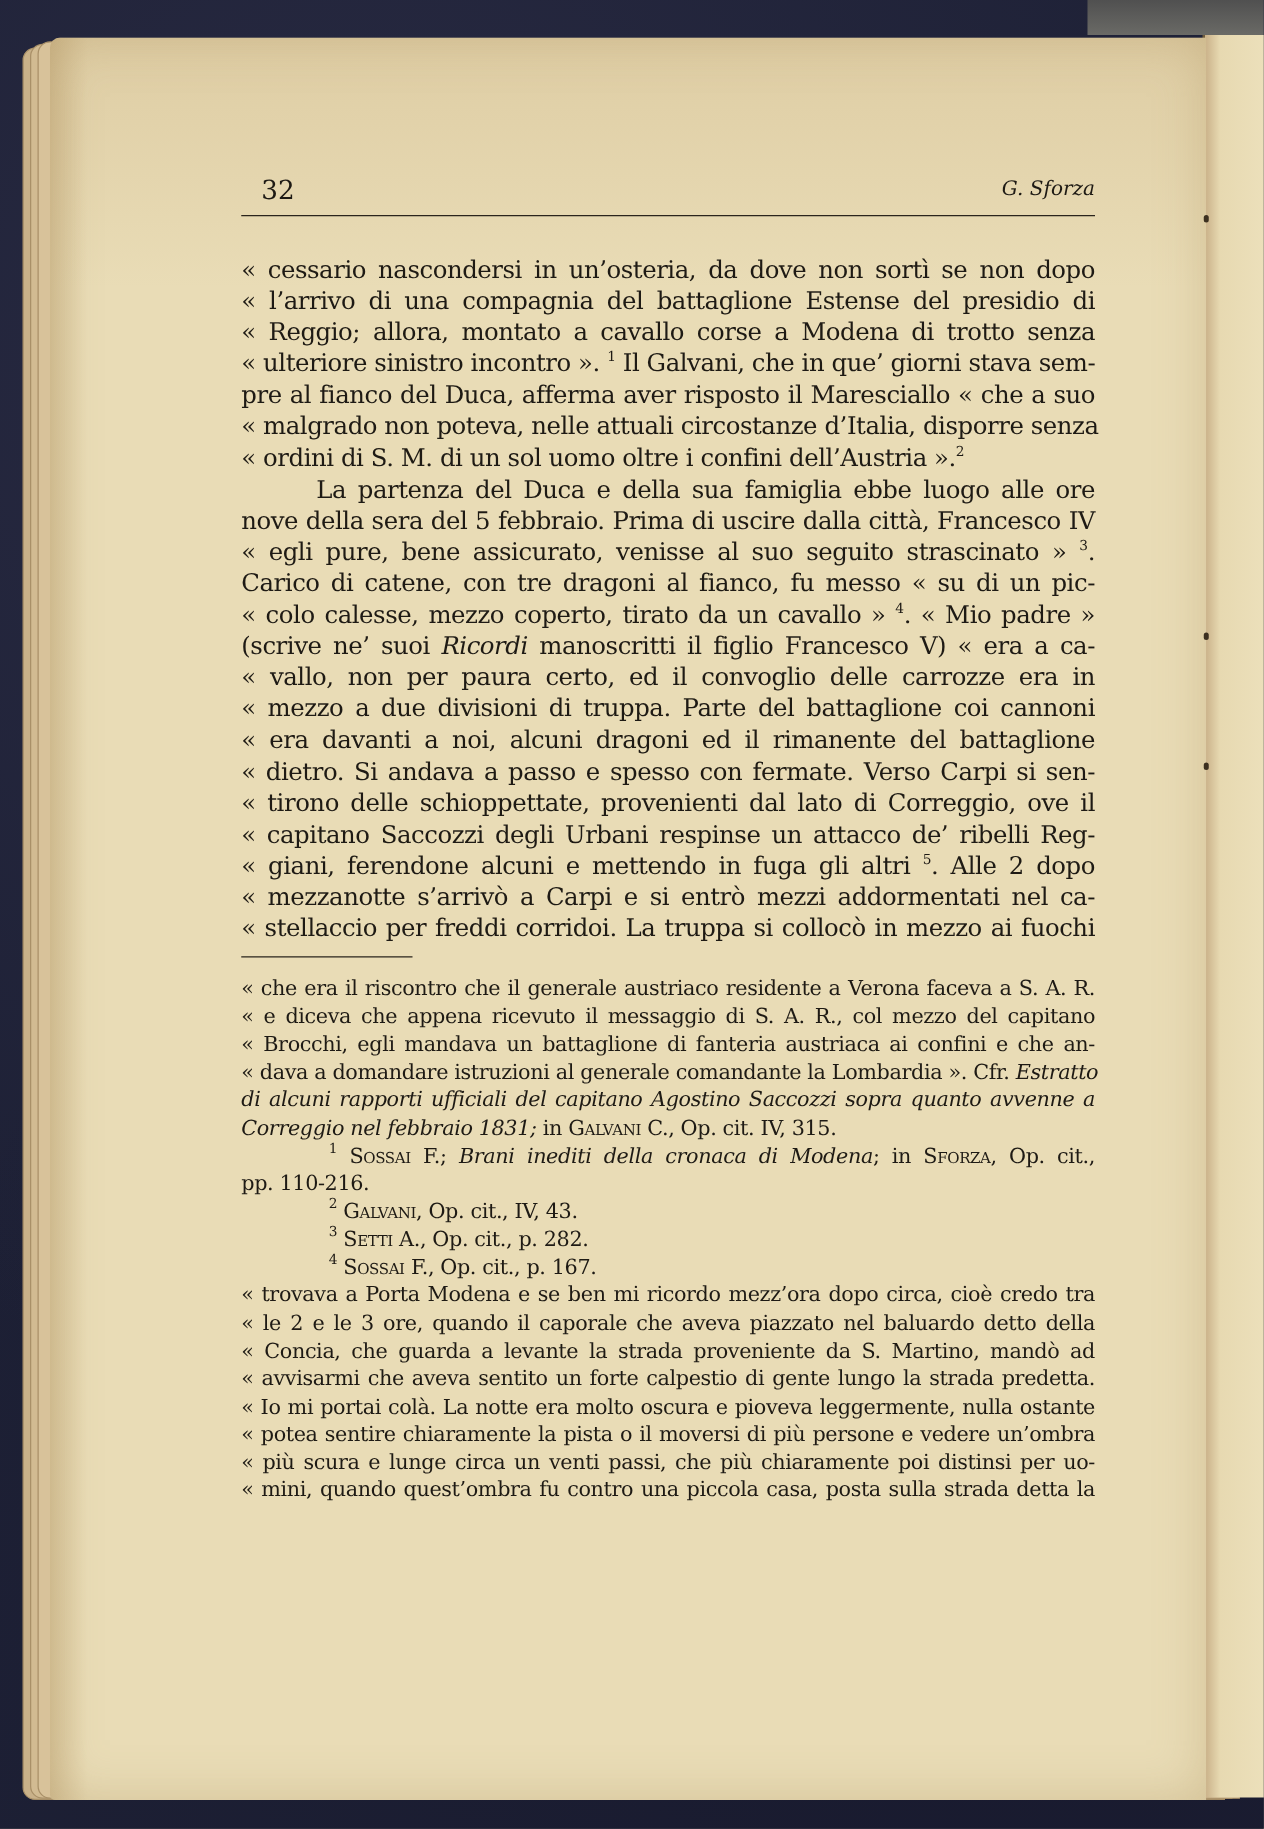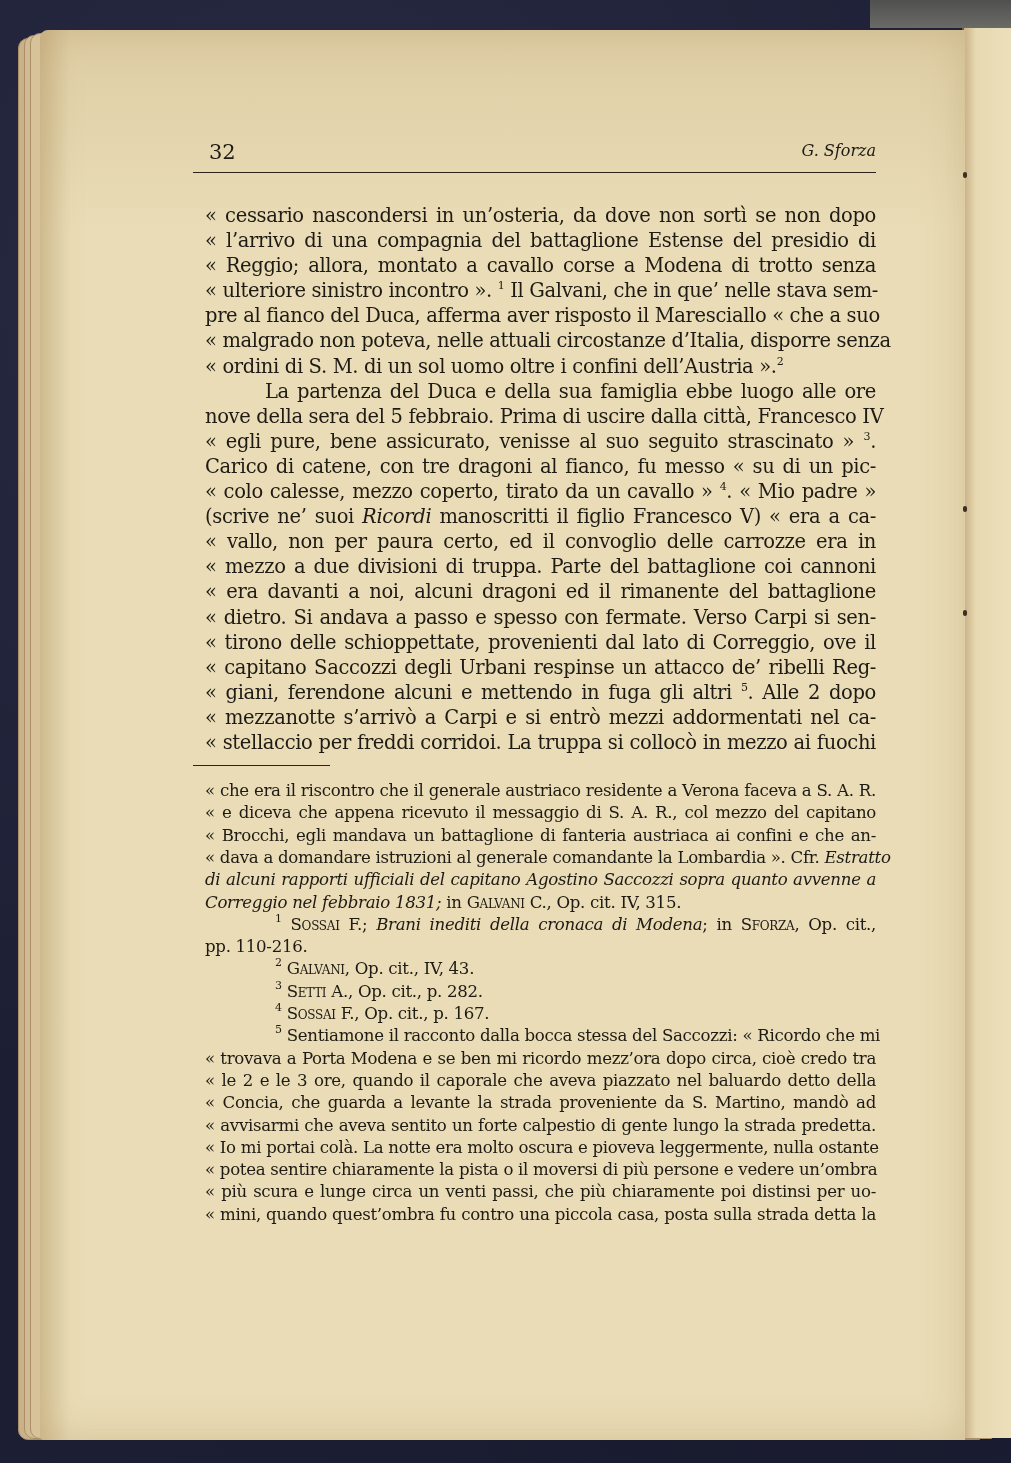--- a/index.html
+++ b/index.html
@@ -57,21 +57,21 @@
     position: absolute; left: 0; right: 0; text-align: right; top: 1px;
     font-size: 16px; font-style: italic;
   }
   .body-text {
     margin-top: 30px;
     font-size: 19.5px; line-height: 25.1px;
     letter-spacing: -0.35px;
   }
   .line {
     display: block; white-space: nowrap;
-    text-align: justify; text-align-last: justify; margin-left: 12px;
+    text-align: justify; text-align-last: justify;
   }
   .line.last { text-align-last: left; }
   .line.indent { padding-left: 60px; }
   sup { font-size: 11px; vertical-align: 8px; line-height: 0; }
   .fn-rule {
     width: 137px; height: 0; border-top: 1.3px solid #2a241c;
     margin: 10px 0 14px 0;
   }
   .footnotes {
     font-size: 16.6px; line-height: 22.3px; letter-spacing: -0.3px;
@@ -101,21 +101,21 @@
 <div class="content">
   <div class="running-head">
     <span class="page-number">32</span>
     <span class="running-title">G. Sforza</span>
   </div>
 
   <div class="body-text">
     <span class="line">« cessario nascondersi in un’osteria, da dove non sortì se non dopo</span>
     <span class="line">« l’arrivo di una compagnia del battaglione Estense del presidio di</span>
     <span class="line">« Reggio; allora, montato a cavallo corse a Modena di trotto senza</span>
-    <span class="line"><span>« ulteriore sinistro incontro ». </span><sup>1</sup><span> Il Galvani, che in que’ nelle stava sem-</span></span>
+    <span class="line"><span>« ulteriore sinistro incontro ». </span><sup>1</sup><span> Il Galvani, che in que’ giorni stava sem-</span></span>
     <span class="line">pre al fianco del Duca, afferma aver risposto il Maresciallo « che a suo</span>
     <span class="line">« malgrado non poteva, nelle attuali circostanze d’Italia, disporre senza</span>
     <span class="line last"><span>« ordini di S. M. di un sol uomo oltre i confini dell’Austria ».</span><sup>2</sup></span>
     <span class="line indent">La partenza del Duca e della sua famiglia ebbe luogo alle ore</span>
     <span class="line">nove della sera del 5 febbraio. Prima di uscire dalla città, Francesco IV</span>
     <span class="line"><span>« egli pure, bene assicurato, venisse al suo seguito strascinato » </span><sup>3</sup><span>.</span></span>
     <span class="line">Carico di catene, con tre dragoni al fianco, fu messo « su di un pic-</span>
     <span class="line"><span>« colo calesse, mezzo coperto, tirato da un cavallo » </span><sup>4</sup><span>. « Mio padre »</span></span>
     <span class="line"><span>(scrive ne’ suoi </span><span class="it">Ricordi</span><span> manoscritti il figlio Francesco V) « era a ca-</span></span>
     <span class="line">« vallo, non per paura certo, ed il convoglio delle carrozze era in</span>
@@ -139,21 +139,20 @@
     <span class="line it">di alcuni rapporti ufficiali del capitano Agostino Saccozzi sopra quanto avvenne a</span>
     <span class="line last"><span class="it">Correggio nel febbraio 1831;</span><span> in </span><span class="sc">Galvani</span><span> C., Op. cit. IV, 315.</span></span>
 
     <span class="line indent"><sup>1</sup> <span class="sc">Sossai</span><span> F.; </span><span class="it">Brani inediti della cronaca di Modena</span><span>; in </span><span class="sc">Sforza</span><span>, Op. cit.,</span></span>
     <span class="line last">pp. 110-216.</span>
 
     <span class="line last indent"><sup>2</sup> <span class="sc">Galvani</span><span>, Op. cit., IV, 43.</span></span>
     <span class="line last indent"><sup>3</sup> <span class="sc">Setti</span><span> A., Op. cit., p. 282.</span></span>
     <span class="line last indent"><sup>4</sup> <span class="sc">Sossai</span><span> F., Op. cit., p. 167.</span></span>
 
-    <span class="line indent"><sup>5</sup> <span>Sentiamone il racconto dalla bocca stessa del Saccozzi: « Ricordo che mi</span></span>
     <span class="line">« trovava a Porta Modena e se ben mi ricordo mezz’ora dopo circa, cioè credo tra</span>
     <span class="line">« le 2 e le 3 ore, quando il caporale che aveva piazzato nel baluardo detto della</span>
     <span class="line">« Concia, che guarda a levante la strada proveniente da S. Martino, mandò ad</span>
     <span class="line">« avvisarmi che aveva sentito un forte calpestio di gente lungo la strada predetta.</span>
     <span class="line">« Io mi portai colà. La notte era molto oscura e pioveva leggermente, nulla ostante</span>
     <span class="line">« potea sentire chiaramente la pista o il moversi di più persone e vedere un’ombra</span>
     <span class="line">« più scura e lunge circa un venti passi, che più chiaramente poi distinsi per uo-</span>
     <span class="line">« mini, quando quest’ombra fu contro una piccola casa, posta sulla strada detta la</span>
   </div>
 </div>

